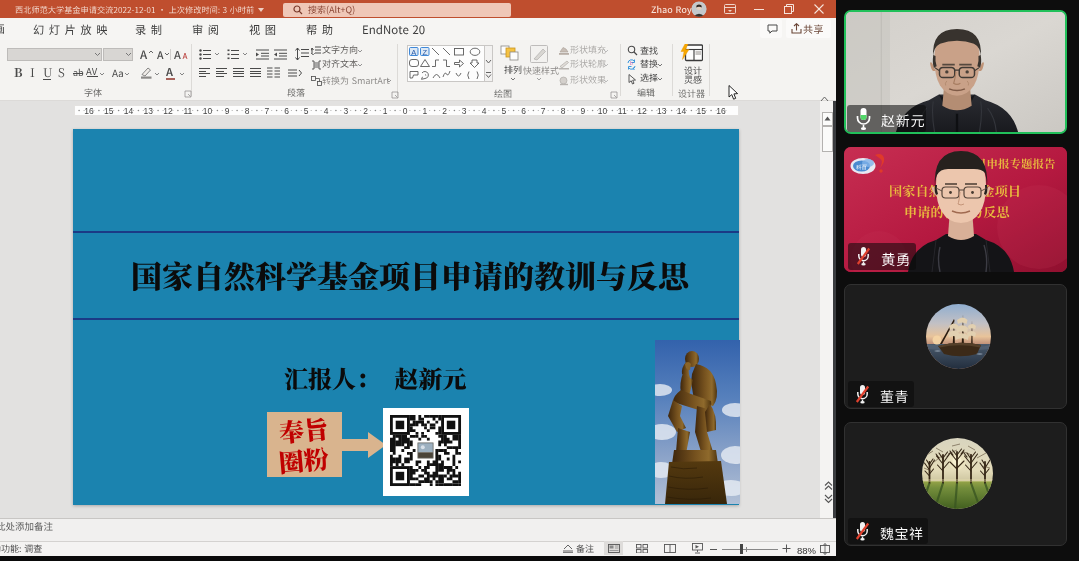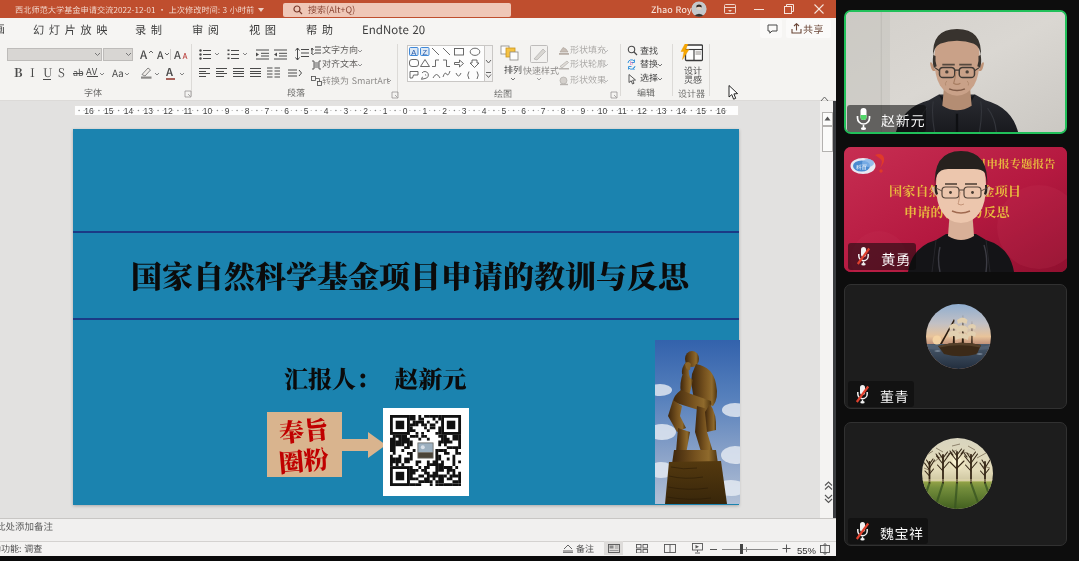--- a/index.html
+++ b/index.html
@@ -713,21 +713,21 @@
       <line x1="3" y1="10" x2="8" y2="10" stroke="#555" stroke-width="0.9"></line>
     </svg>
     <div class="abs" style="left:710px;top:548.5px;width:7px;height:1.2px;background:#555"></div>
     <div class="abs" style="left:722px;top:548.5px;width:56px;height:1.2px;background:#888"></div>
     <div class="abs" style="left:740px;top:544px;width:2.5px;height:10px;background:#444"></div>
     <div class="abs" style="left:746px;top:546.5px;width:1px;height:5px;background:#888"></div>
     <svg class="s" style="left:782px;top:544px" width="9" height="9" viewBox="0 0 9 9">
       <line x1="0.5" y1="4.5" x2="8.5" y2="4.5" stroke="#555" stroke-width="1"></line>
       <line x1="4.5" y1="0.5" x2="4.5" y2="8.5" stroke="#555" stroke-width="1"></line>
     </svg>
-    <div class="abs" style="left:797px;top:544.5px;width:30px;height:10px;font-size:9.5px;color:#333;font-family:'Liberation Sans'">55%</div>
+    <div class="abs" style="left:797px;top:544.5px;width:30px;height:10px;font-size:9.5px;color:#333;font-family:'Liberation Sans'">88%</div>
     <svg class="s" style="left:819px;top:543px" width="12" height="12" viewBox="0 0 12 12">
       <rect x="1.5" y="2.5" width="9" height="7" fill="none" stroke="#555" stroke-width="0.9"></rect>
       <path d="M6 0.5 L4.5 2 M6 0.5 L7.5 2 M6 11.5 L4.5 10 M6 11.5 L7.5 10 M6 0.5 v11" stroke="#555" stroke-width="0.8" fill="none"></path>
     </svg>
     <div class="abs" style="left:836px;top:0;width:243px;height:561px;background:#0d0d0d"></div>
     <div class="abs" style="left:844px;top:10px;width:223px;height:124px;border-radius:7px;overflow:hidden;border:2px solid #21c05a;box-sizing:border-box;background:#d5d2cd">
 <svg width="219" height="120" viewBox="0 0 219 120" style="position:absolute;left:0;top:0">
 <defs>
           <linearGradient id="wall" x1="0" y1="0" x2="1" y2="1">
 <stop offset="0" stop-color="#d3d0cb"></stop>

